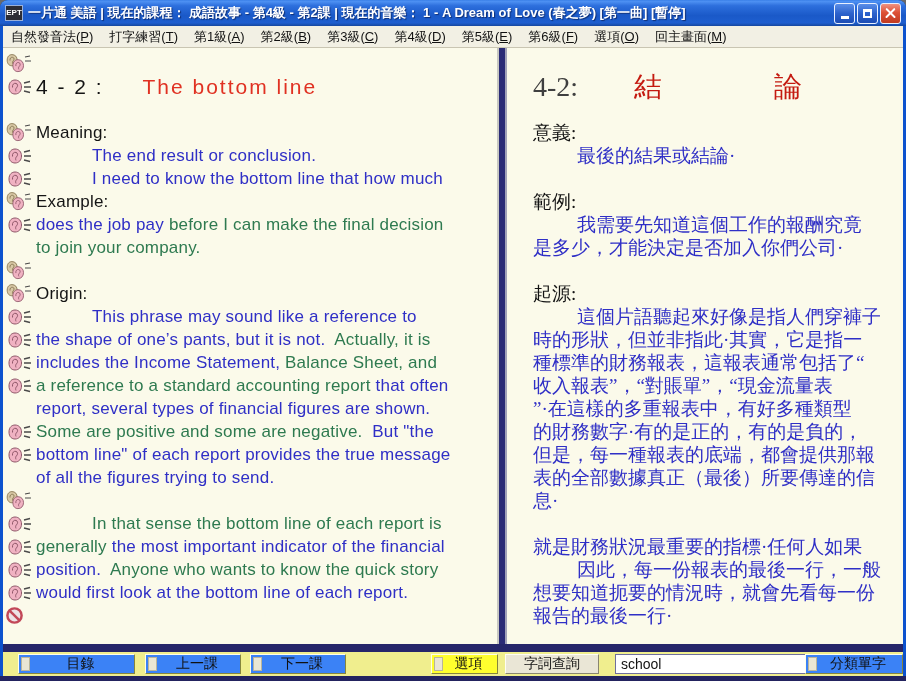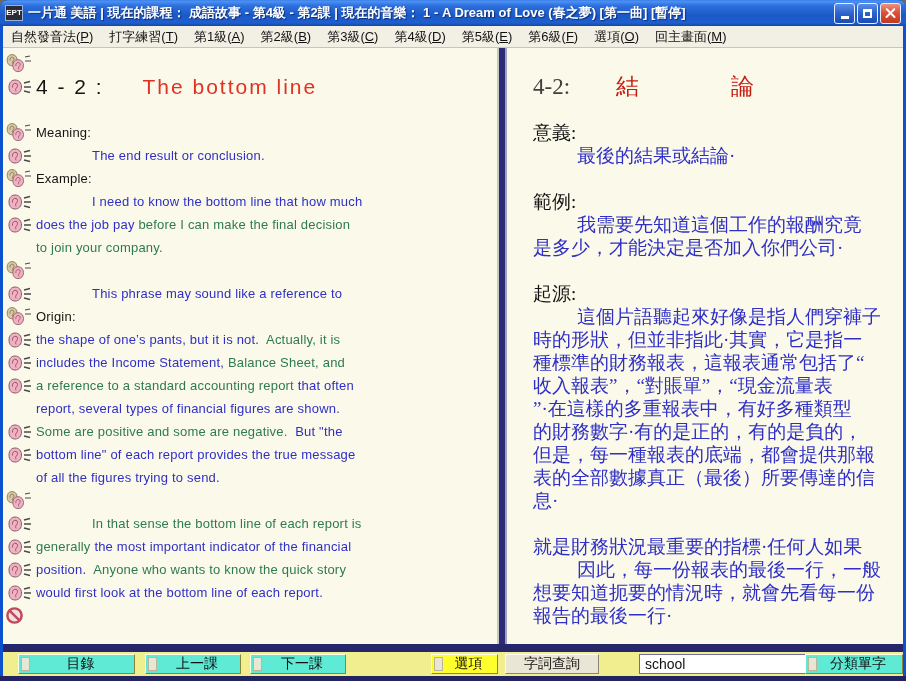--- a/index.html
+++ b/index.html
@@ -59,39 +59,39 @@
     width:396px;flex:0 0 396px;padding-left:26px;
     font-family:"Liberation Serif","DejaVu Serif",serif;
   }
   .divider{
     width:10px;flex:0 0 10px;height:596px;background:#2b2b76;
     border-left:2px solid #c8c8c2;border-right:2px solid #a2a2b8;
   }
   .line{display:flex;height:23px;line-height:23px;align-items:center;}
   .icon-slot{width:31px;flex:0 0 31px;display:flex;align-items:center;}
   .icon-slot svg{display:block;}
-  .txt{white-space:pre;font-size:13px;letter-spacing:0.2px;}
+  .txt{white-space:pre;font-size:17px;letter-spacing:0.2px;}
   .panel.right .txt{font-size:19px;letter-spacing:0;}
   .line.title .txt{font-size:21px;letter-spacing:2px;font-weight:normal;}
-  .panel.right .line.title .txt{font-size:23px;letter-spacing:0;}
+  .panel.right .line.title .txt{font-size:28px;letter-spacing:0;}
   .c-black{color:var(--black);} .c-blue{color:var(--blue);}
   .c-green{color:var(--green);} .c-red{color:var(--red);}
   .c-dark{color:var(--dark);}  .c-cnred{color:var(--cnred);}
   
   .navy-band{position:absolute;left:3px;top:644px;width:900px;height:8px;background:#26266a;}
   .toolbar{
     position:absolute;left:3px;top:652px;width:900px;height:24px;
     background:#f0ee8e;
   }
   .tbtn{
     position:absolute;top:2px;height:20px;margin:0;padding:0 2px;
     font-family:"Liberation Sans","DejaVu Sans",sans-serif;
     font-size:14px;color:#111;text-align:center;cursor:default;
     border:1px solid;border-color:#ffffe8 #85853e #85853e #ffffe8;
-    background:#5eead4;
+    background:#3b82f6;
   }
   .tbtn .strip{
     position:absolute;left:2px;top:2px;bottom:2px;width:9px;
     background:#eae6d4;border:1px solid #b9b59b;
   }
   .tbtn .tlabel{display:inline-block;padding-left:8px;}
   .tbtn.bright{background:#ffff2e;}
   .tbtn.beige{background:#eae6d6;border-color:#fffdf4 #8a8670 #8a8670 #fffdf4;}
   .combo{
     position:absolute;top:2px;height:20px;background:#fff;
@@ -205,20 +205,32 @@
                 <path d="M7.5 9.5 C7 6.5 9 4.8 11 5.4 C13 6 13 8.4 11.5 9.8 C10.4 10.9 10.5 12.2 11 13.4" fill="none" stroke="#8e5668" stroke-width="1"></path>
                 <path d="M19 5 L25 3.5 M19 9 L26 9 M19 13 L25 14.5" fill="none" stroke="#4a4a4a" stroke-width="1.3"></path>
               </svg>
             </span>
           </span>
           <span class="txt" style="padding-left: 56px;"><span class="seg c-blue">The end result or conclusion.</span></span>
         </div>
         <div class="line">
           <span class="icon-slot">
             <span style="display: flex;">
+              <svg width="27" height="18" viewBox="0 0 27 18">
+                <path d="M4 9 C4 4 7 2 10 2 C14 2 16.5 5 16.5 9 C16.5 13 14 16 10 16 C7 16 4 14 4 9 Z" fill="#f0b2c2" stroke="#8e5668" stroke-width="1"></path>
+                <path d="M7.5 9.5 C7 6.5 9 4.8 11 5.4 C13 6 13 8.4 11.5 9.8 C10.4 10.9 10.5 12.2 11 13.4" fill="none" stroke="#8e5668" stroke-width="1"></path>
+                <path d="M19 5 L25 3.5 M19 9 L26 9 M19 13 L25 14.5" fill="none" stroke="#4a4a4a" stroke-width="1.3"></path>
+              </svg>
+            </span>
+          </span>
+          <span class="txt" style="padding-left: 56px;"><span class="seg c-blue">I need to know the bottom line that how much</span></span>
+        </div>
+        <div class="line">
+          <span class="icon-slot">
+            <span style="display: flex;">
               <svg width="27" height="20" viewBox="0 0 27 20">
                 <g transform="translate(-1,-1) scale(0.8)">
                   <path d="M4 9 C4 4 7 2 10 2 C14 2 16.5 5 16.5 9 C16.5 13 14 16 10 16 C7 16 4 14 4 9 Z" fill="#d9c9a6" stroke="#7e6c48" stroke-width="1"></path>
                   <path d="M7.5 9.5 C7 6.5 9 4.8 11 5.4 C13 6 13 8.4 11.5 9.8 C10.4 10.9 10.5 12.2 11 13.4" fill="none" stroke="#7e6c48" stroke-width="1"></path>
                 </g>
                 <g transform="translate(4.5,4) scale(0.85)">
                   <path d="M4 9 C4 4 7 2 10 2 C14 2 16.5 5 16.5 9 C16.5 13 14 16 10 16 C7 16 4 14 4 9 Z" fill="#f0b2c2" stroke="#8e5668" stroke-width="1"></path>
                   <path d="M7.5 9.5 C7 6.5 9 4.8 11 5.4 C13 6 13 8.4 11.5 9.8 C10.4 10.9 10.5 12.2 11 13.4" fill="none" stroke="#8e5668" stroke-width="1"></path>
                 </g>
                 <path d="M20 3 L25 2 M20 7 L26 7" fill="none" stroke="#4a4a4a" stroke-width="1.2"></path>
@@ -230,32 +242,20 @@
         <div class="line">
           <span class="icon-slot">
             <span style="display: flex;">
               <svg width="27" height="18" viewBox="0 0 27 18">
                 <path d="M4 9 C4 4 7 2 10 2 C14 2 16.5 5 16.5 9 C16.5 13 14 16 10 16 C7 16 4 14 4 9 Z" fill="#f0b2c2" stroke="#8e5668" stroke-width="1"></path>
                 <path d="M7.5 9.5 C7 6.5 9 4.8 11 5.4 C13 6 13 8.4 11.5 9.8 C10.4 10.9 10.5 12.2 11 13.4" fill="none" stroke="#8e5668" stroke-width="1"></path>
                 <path d="M19 5 L25 3.5 M19 9 L26 9 M19 13 L25 14.5" fill="none" stroke="#4a4a4a" stroke-width="1.3"></path>
               </svg>
             </span>
           </span>
-          <span class="txt" style="padding-left: 56px;"><span class="seg c-blue">I need to know the bottom line that how much</span></span>
-        </div>
-        <div class="line">
-          <span class="icon-slot">
-            <span style="display: flex;">
-              <svg width="27" height="18" viewBox="0 0 27 18">
-                <path d="M4 9 C4 4 7 2 10 2 C14 2 16.5 5 16.5 9 C16.5 13 14 16 10 16 C7 16 4 14 4 9 Z" fill="#f0b2c2" stroke="#8e5668" stroke-width="1"></path>
-                <path d="M7.5 9.5 C7 6.5 9 4.8 11 5.4 C13 6 13 8.4 11.5 9.8 C10.4 10.9 10.5 12.2 11 13.4" fill="none" stroke="#8e5668" stroke-width="1"></path>
-                <path d="M19 5 L25 3.5 M19 9 L26 9 M19 13 L25 14.5" fill="none" stroke="#4a4a4a" stroke-width="1.3"></path>
-              </svg>
-            </span>
-          </span>
           <span class="txt"><span class="seg c-blue">does the job pay </span><span class="seg c-green">before I can make the final decision</span></span>
         </div>
         <div class="line">
           <span class="icon-slot"></span>
           <span class="txt"><span class="seg c-green">to join your company.</span></span>
         </div>
         <div class="line">
           <span class="icon-slot">
             <span style="display: flex;">
               <svg width="27" height="20" viewBox="0 0 27 20">
@@ -269,46 +269,46 @@
                 </g>
                 <path d="M20 3 L25 2 M20 7 L26 7" fill="none" stroke="#4a4a4a" stroke-width="1.2"></path>
               </svg>
             </span>
           </span>
           <span class="txt"></span>
         </div>
         <div class="line">
           <span class="icon-slot">
             <span style="display: flex;">
-              <svg width="27" height="18" viewBox="0 0 27 18">
-                <path d="M4 9 C4 4 7 2 10 2 C14 2 16.5 5 16.5 9 C16.5 13 14 16 10 16 C7 16 4 14 4 9 Z" fill="#f0b2c2" stroke="#8e5668" stroke-width="1"></path>
-                <path d="M7.5 9.5 C7 6.5 9 4.8 11 5.4 C13 6 13 8.4 11.5 9.8 C10.4 10.9 10.5 12.2 11 13.4" fill="none" stroke="#8e5668" stroke-width="1"></path>
-                <path d="M19 5 L25 3.5 M19 9 L26 9 M19 13 L25 14.5" fill="none" stroke="#4a4a4a" stroke-width="1.3"></path>
-              </svg>
-            </span>
-          </span>
-          <span class="txt" style="padding-left: 56px;"><span class="seg c-blue">This phrase may sound like a reference to</span></span>
-        </div>
-        <div class="line">
-          <span class="icon-slot">
-            <span style="display: flex;">
               <svg width="27" height="20" viewBox="0 0 27 20">
                 <g transform="translate(-1,-1) scale(0.8)">
                   <path d="M4 9 C4 4 7 2 10 2 C14 2 16.5 5 16.5 9 C16.5 13 14 16 10 16 C7 16 4 14 4 9 Z" fill="#d9c9a6" stroke="#7e6c48" stroke-width="1"></path>
                   <path d="M7.5 9.5 C7 6.5 9 4.8 11 5.4 C13 6 13 8.4 11.5 9.8 C10.4 10.9 10.5 12.2 11 13.4" fill="none" stroke="#7e6c48" stroke-width="1"></path>
                 </g>
                 <g transform="translate(4.5,4) scale(0.85)">
                   <path d="M4 9 C4 4 7 2 10 2 C14 2 16.5 5 16.5 9 C16.5 13 14 16 10 16 C7 16 4 14 4 9 Z" fill="#f0b2c2" stroke="#8e5668" stroke-width="1"></path>
                   <path d="M7.5 9.5 C7 6.5 9 4.8 11 5.4 C13 6 13 8.4 11.5 9.8 C10.4 10.9 10.5 12.2 11 13.4" fill="none" stroke="#8e5668" stroke-width="1"></path>
                 </g>
                 <path d="M20 3 L25 2 M20 7 L26 7" fill="none" stroke="#4a4a4a" stroke-width="1.2"></path>
               </svg>
             </span>
           </span>
           <span class="txt"><span class="seg c-black">Origin:</span></span>
+        </div>
+        <div class="line">
+          <span class="icon-slot">
+            <span style="display: flex;">
+              <svg width="27" height="18" viewBox="0 0 27 18">
+                <path d="M4 9 C4 4 7 2 10 2 C14 2 16.5 5 16.5 9 C16.5 13 14 16 10 16 C7 16 4 14 4 9 Z" fill="#f0b2c2" stroke="#8e5668" stroke-width="1"></path>
+                <path d="M7.5 9.5 C7 6.5 9 4.8 11 5.4 C13 6 13 8.4 11.5 9.8 C10.4 10.9 10.5 12.2 11 13.4" fill="none" stroke="#8e5668" stroke-width="1"></path>
+                <path d="M19 5 L25 3.5 M19 9 L26 9 M19 13 L25 14.5" fill="none" stroke="#4a4a4a" stroke-width="1.3"></path>
+              </svg>
+            </span>
+          </span>
+          <span class="txt" style="padding-left: 56px;"><span class="seg c-blue">This phrase may sound like a reference to</span></span>
         </div>
         <div class="line">
           <span class="icon-slot">
             <span style="display: flex;">
               <svg width="27" height="18" viewBox="0 0 27 18">
                 <path d="M4 9 C4 4 7 2 10 2 C14 2 16.5 5 16.5 9 C16.5 13 14 16 10 16 C7 16 4 14 4 9 Z" fill="#f0b2c2" stroke="#8e5668" stroke-width="1"></path>
                 <path d="M7.5 9.5 C7 6.5 9 4.8 11 5.4 C13 6 13 8.4 11.5 9.8 C10.4 10.9 10.5 12.2 11 13.4" fill="none" stroke="#8e5668" stroke-width="1"></path>
                 <path d="M19 5 L25 3.5 M19 9 L26 9 M19 13 L25 14.5" fill="none" stroke="#4a4a4a" stroke-width="1.3"></path>
               </svg>
             </span>
@@ -530,21 +530,21 @@
   </div>
 
   <div class="navy-band"></div>
 
   <div class="toolbar">
     <button class="tbtn" style="left:15px;width:117px;"><span class="strip"></span><span class="tlabel">目錄</span></button>
     <button class="tbtn" style="left:142px;width:96px;"><span class="strip"></span><span class="tlabel">上一課</span></button>
     <button class="tbtn" style="left:247px;width:96px;"><span class="strip"></span><span class="tlabel">下一課</span></button>
     <button class="tbtn bright" style="left:428px;width:67px;"><span class="strip"></span><span class="tlabel">選項</span></button>
     <button class="tbtn beige" style="left:502px;width:94px;"><span class="tlabel" style="padding-left:0;">字詞查詢</span></button>
-    <div class="combo" style="left:636px;width:236px;">
+    <div class="combo" style="left:612px;width:236px;">
       <span class="combo-text">school</span>
       <span class="combo-btn">
           <span class="combo-arrow"></span>
         </span>
     </div>
     <button class="tbtn" style="left:802px;width:98px;"><span class="strip"></span><span class="tlabel">分類單字</span></button>
   </div>
 
   <div class="bottom-frame"></div>
 </div>

